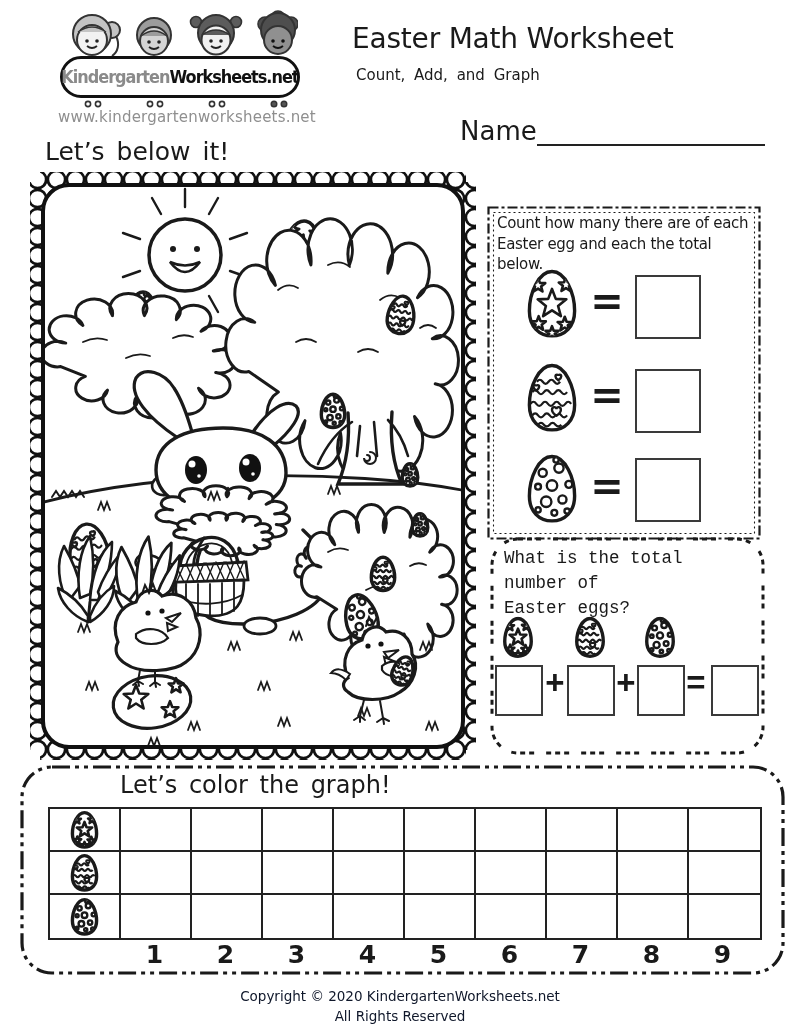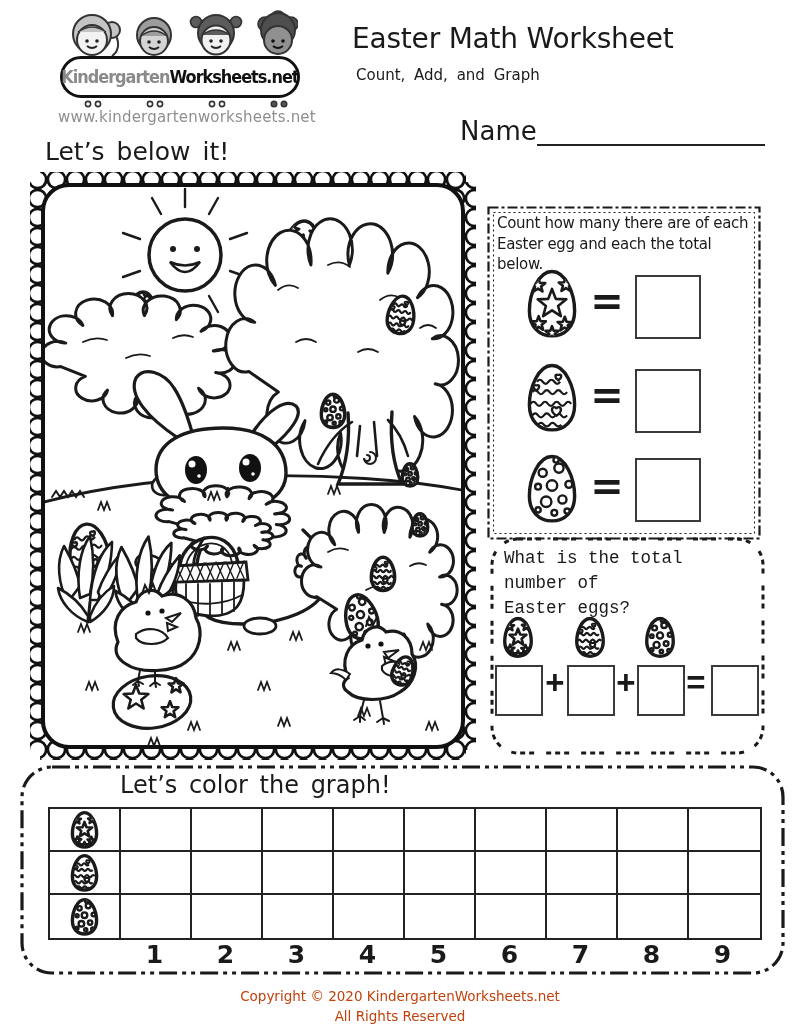--- a/index.html
+++ b/index.html
@@ -41,21 +41,21 @@
         box-sizing:content-box;display:grid;grid-template-columns:repeat(10,71px);
         grid-template-rows:repeat(3,43px);background:#fff;}
   .gcell{border-right:2px solid #222;border-bottom:2px solid #222;display:flex;
          align-items:center;justify-content:center;box-sizing:border-box;}
   .gcell:nth-child(10n){border-right:none;}
   .gcell:nth-child(n+21){border-bottom:none;}
   .cellegg{width:31px;height:40px;}
   .gnum{position:absolute;top:175px;width:71px;text-align:center;font-size:25px;font-weight:600;}
   
   .footer{position:absolute;left:0;top:987px;width:800px;text-align:center;font-size:13.5px;
-          color:#c2410c;line-height:1.45;}
+          color:#0f172a;line-height:1.45;}
   svg{display:block;}
 </style>
 </head>
 <body>
 
 <svg width="0" height="0" style="position:absolute">
 <defs>
   <path id="eggshape" d="M50,6 C73,6 89,43 89,74 C89,101 72,117 50,117 C28,117 11,101 11,74 C11,43 27,6 50,6 Z" fill="#fff" stroke="#1a1a1a" stroke-width="3.4" vector-effect="non-scaling-stroke"></path>
   <path id="star" d="M50,36 L56.5,53.1 L74.7,54 L60.5,65.4 L65.3,83 L50,73 L34.7,83 L39.5,65.4 L25.3,54 L43.5,53.1 Z" fill="#fff" stroke="#1a1a1a" stroke-width="2.6" stroke-linejoin="round" vector-effect="non-scaling-stroke"></path>
   <path id="heart" d="M0,5 C0,-2 9,-2 9,4 C9,-2 18,-2 18,5 C18,11 9,17 9,17 C9,17 0,11 0,5 Z" fill="#fff" stroke="#1a1a1a" stroke-width="2.4" vector-effect="non-scaling-stroke"></path>

